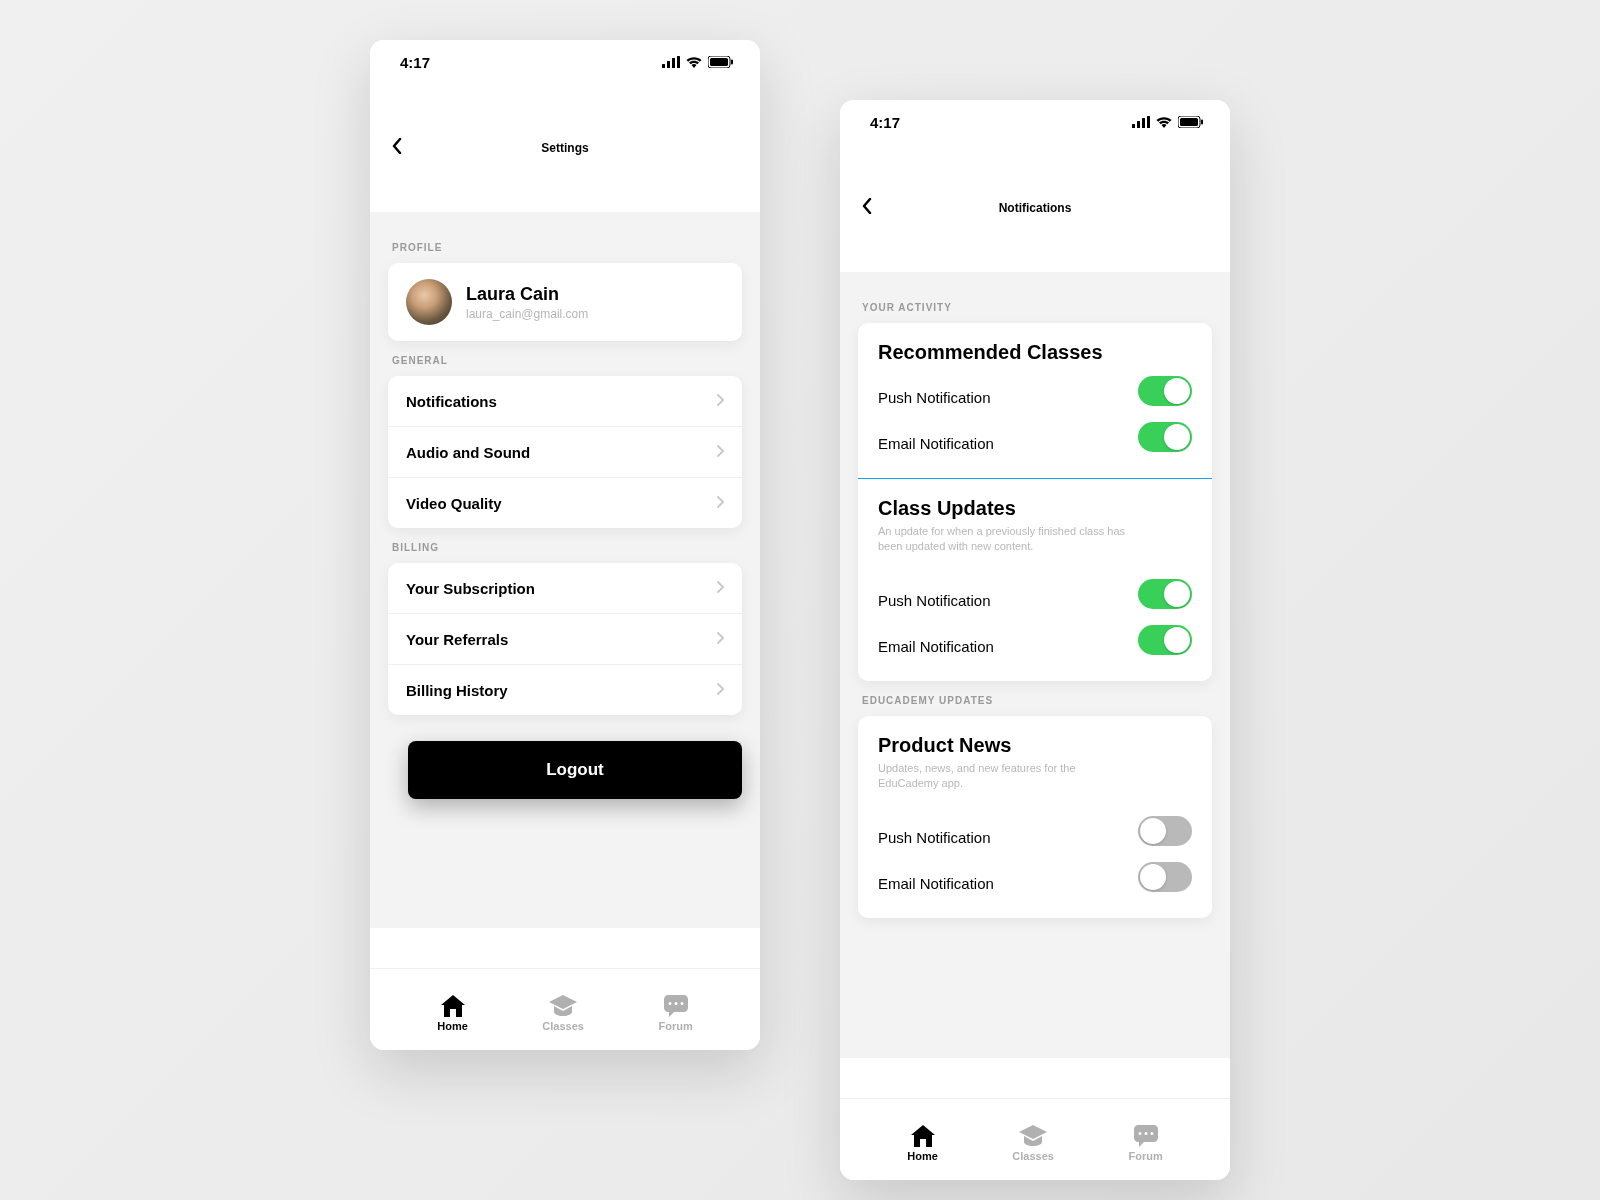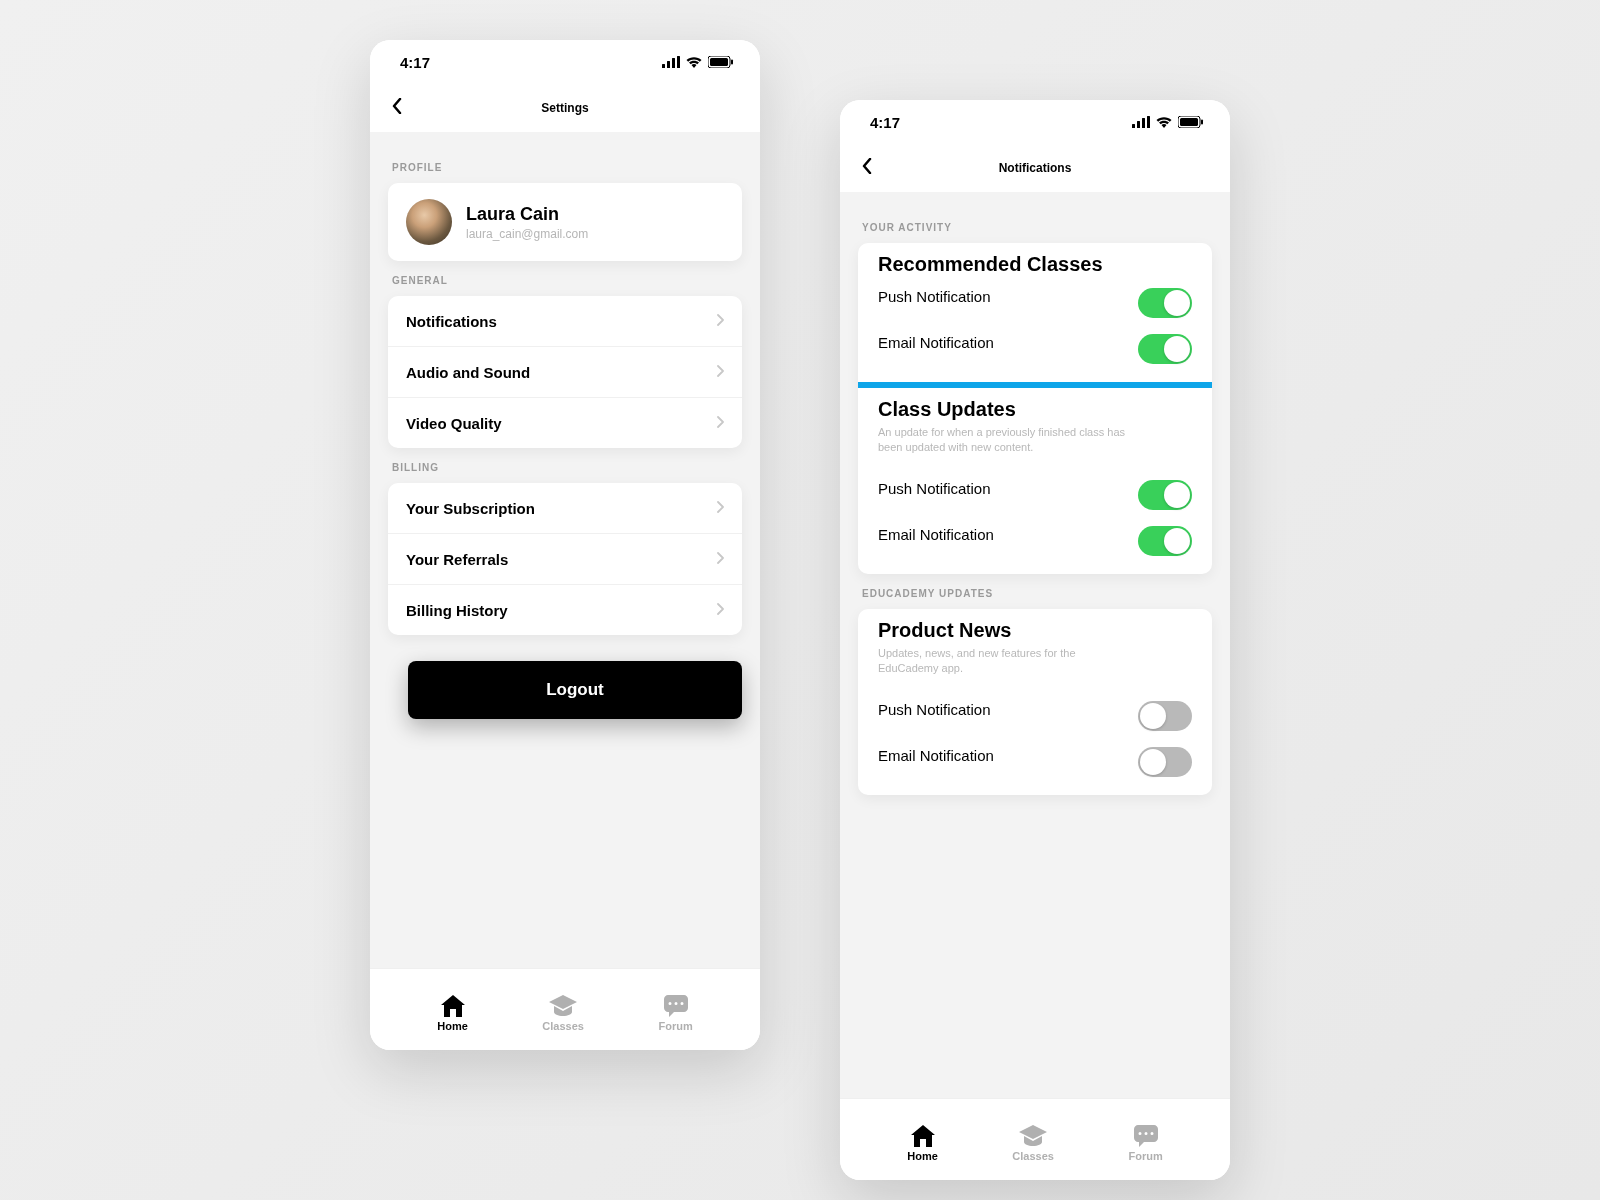--- a/index.html
+++ b/index.html
@@ -10,25 +10,26 @@
     font-family: -apple-system, BlinkMacSystemFont, "Segoe UI", Helvetica, Arial, sans-serif;
     display: flex;
     justify-content: center;
     align-items: flex-start;
     gap: 80px;
     padding-top: 40px;
   }
   .phone {
     width: 390px;
     background: #fff;
-    border-radius: 20px;
+    border-radius: 14px;
     box-shadow: 0 20px 60px rgba(0,0,0,0.15);
     overflow: hidden;
     display: flex;
     flex-direction: column;
+    gap: 40px;
   }
   .phone-left { height: 1010px; }
   .phone-right { height: 1080px; margin-top: 60px; }
   .status-bar {
     height: 44px;
     display: flex;
     justify-content: space-between;
     align-items: center;
     padding: 0 26px 0 30px;
     background: #fff;
@@ -121,31 +122,31 @@
     align-items: center;
     gap: 3px;
     cursor: pointer;
     padding-top: 8px;
   }
   .tab-label { font-size: 11px; font-weight: 700; }
   .tab.active .tab-label { color: #000; }
   .tab.inactive .tab-label { color: #b0b0b0; }
   .tab.inactive svg { fill: #b0b0b0; }
   
-  .notif-card { padding: 10px 20px; margin-bottom: 0; }
+  .notif-card { padding: 18px 20px; margin-bottom: 0; }
   .notif-card + .notif-card { border-top: 1px solid #f0f0f0; border-radius: 0 0 10px 10px; }
   .notif-group .notif-card:first-child { border-radius: 10px 10px 0 0; }
   .notif-group .notif-card:last-child { border-radius: 0 0 10px 10px; }
   .notif-group-single .notif-card { border-radius: 10px; }
   .notif-title { font-weight: 900; font-size: 20px; margin-bottom: 4px; }
   .notif-desc { font-size: 11px; color: #b8b8b8; line-height: 1.4; margin-bottom: 16px; max-width: 260px; }
   .toggle-row {
     display: flex;
     justify-content: space-between;
-    align-items: flex-start;
+    align-items: flex-end;
     padding: 8px 0;
   }
   .toggle-label { font-size: 15px; font-weight: 500; }
   .switch {
     width: 54px; height: 30px; border-radius: 15px;
     position: relative;
     cursor: pointer;
   }
   .switch.on { background: #39d05a; }
   .switch.off { background: #b9b9b9; }
@@ -309,21 +310,21 @@
               <div class="knob"></div>
             </div>
         </div>
         <div class="toggle-row">
           <span class="toggle-label">Email Notification</span>
           <div class="switch on">
               <div class="knob"></div>
             </div>
         </div>
       </div>
-      <div class="notif-card" style="border-top:6px solid #0ea5e9;">
+      <div class="notif-card" style="border-top:1px solid #0ea5e9;">
         <div class="notif-title">Class Updates</div>
         <div class="notif-desc">An update for when a previously finished class has been updated with new content.</div>
         <div class="toggle-row">
           <span class="toggle-label">Push Notification</span>
           <div class="switch on">
               <div class="knob"></div>
             </div>
         </div>
         <div class="toggle-row">
           <span class="toggle-label">Email Notification</span>

